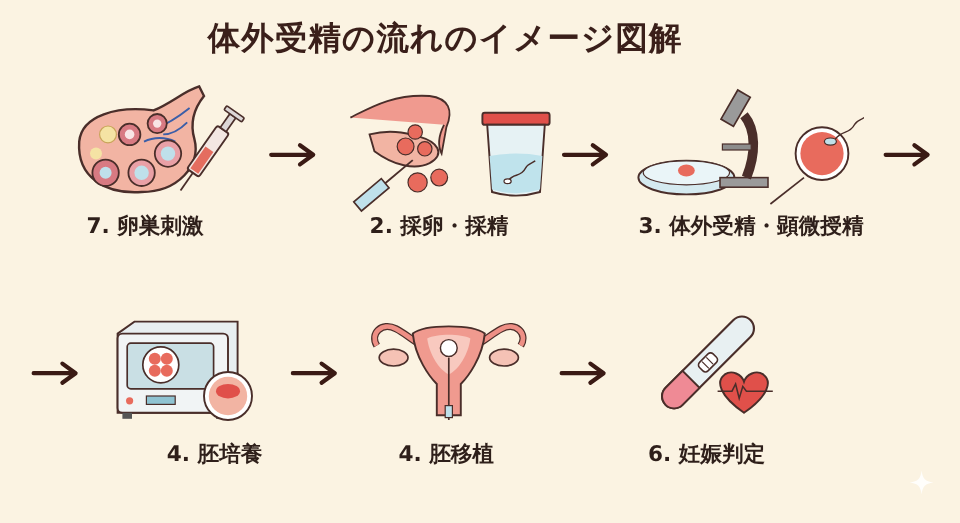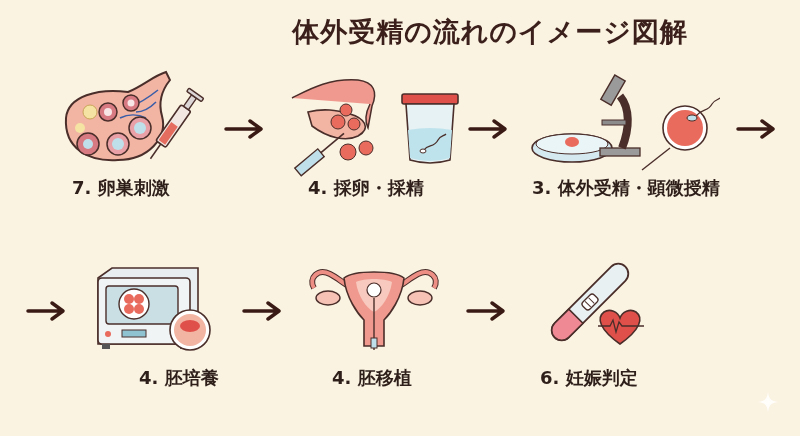--- a/index.html
+++ b/index.html
@@ -3,22 +3,22 @@
 <meta charset="utf-8">
 <style>
   html, body { margin:0; padding:0; }
   body {
     width:800px; height:436px; overflow:hidden;
     background:#fbf3e2;
     font-family:"DejaVu Sans", sans-serif;
     position:relative;
   }
   .title {
-    position:absolute; top:14px; left:0; width:688px; text-align:right;
-    font-size:27px; font-weight:bold; color:#3a1f1a; letter-spacing:1px;
+    position:absolute; top:14px; left:0; width:688px; text-align:center;
+    font-size:27px; font-weight:bold; color:#3a1f1a; letter-spacing:1px;padding-left:27px;
   }
   .step { position:absolute; }
   .label {
     position:absolute; font-size:18px; font-weight:bold; color:#2e1f1a;
     white-space:nowrap;
   }
   .arrow { position:absolute; }
   svg { display:block; }
   .sparkle { position:absolute; left:758px; top:392px; }
 </style>
@@ -67,21 +67,21 @@
       <rect x="0" y="-5" width="30" height="10" fill="#bfe0ea" stroke="#4a2e2a" stroke-width="1.4"></rect>
       <line x1="30" y1="0" x2="60" y2="0" stroke="#4a2e2a" stroke-width="1.6"></line>
     </g>
     <rect x="114" y="26" width="56" height="10" rx="2" fill="#e0504a" stroke="#4a2e2a" stroke-width="1.6"></rect>
     <path d="M118 36 L122 92 Q142 98 162 92 L166 36 Z" fill="#e6f2f4" stroke="#4a2e2a" stroke-width="1.6"></path>
     <path d="M120 62 Q142 58 164 62 L162 90 Q142 96 122 90 Z" fill="#bfe3ec"></path>
     <path d="M136 82 C140 76 146 80 150 72 C152 68 156 68 158 66" stroke="#4a2e2a" stroke-width="1.3" fill="none"></path>
     <ellipse cx="135" cy="83" rx="3" ry="2" fill="#fff" stroke="#4a2e2a" stroke-width="1"></ellipse>
   </svg>
 </div>
-<div class="label" style="left:308px;top:176px;">4. 採卵・採精</div>
+<div class="label" style="left:308px;top:176px;">2. 採卵・採精</div>
 
 <div class="step" style="left:530px;top:68px;">
   <svg width="190" height="110" viewBox="0 0 190 110">
     <ellipse cx="42" cy="80" rx="40" ry="14" fill="#d5eaf0" stroke="#4a2e2a" stroke-width="1.6"></ellipse>
     <ellipse cx="42" cy="76" rx="36" ry="10" fill="#eaf5f8" stroke="#4a2e2a" stroke-width="1"></ellipse>
     <ellipse cx="42" cy="74" rx="7" ry="5" fill="#e86b5d"></ellipse>
     <rect x="70" y="80" width="40" height="8" fill="#9a9a9a" stroke="#4a2e2a" stroke-width="1.3"></rect>
     <path d="M92 80 C100 60 100 40 90 28" stroke="#4a2e2a" stroke-width="8" fill="none"></path>
     <rect x="72" y="52" width="24" height="5" fill="#8c8c8c" stroke="#4a2e2a" stroke-width="1"></rect>
     <g transform="translate(90 10) rotate(30)">

